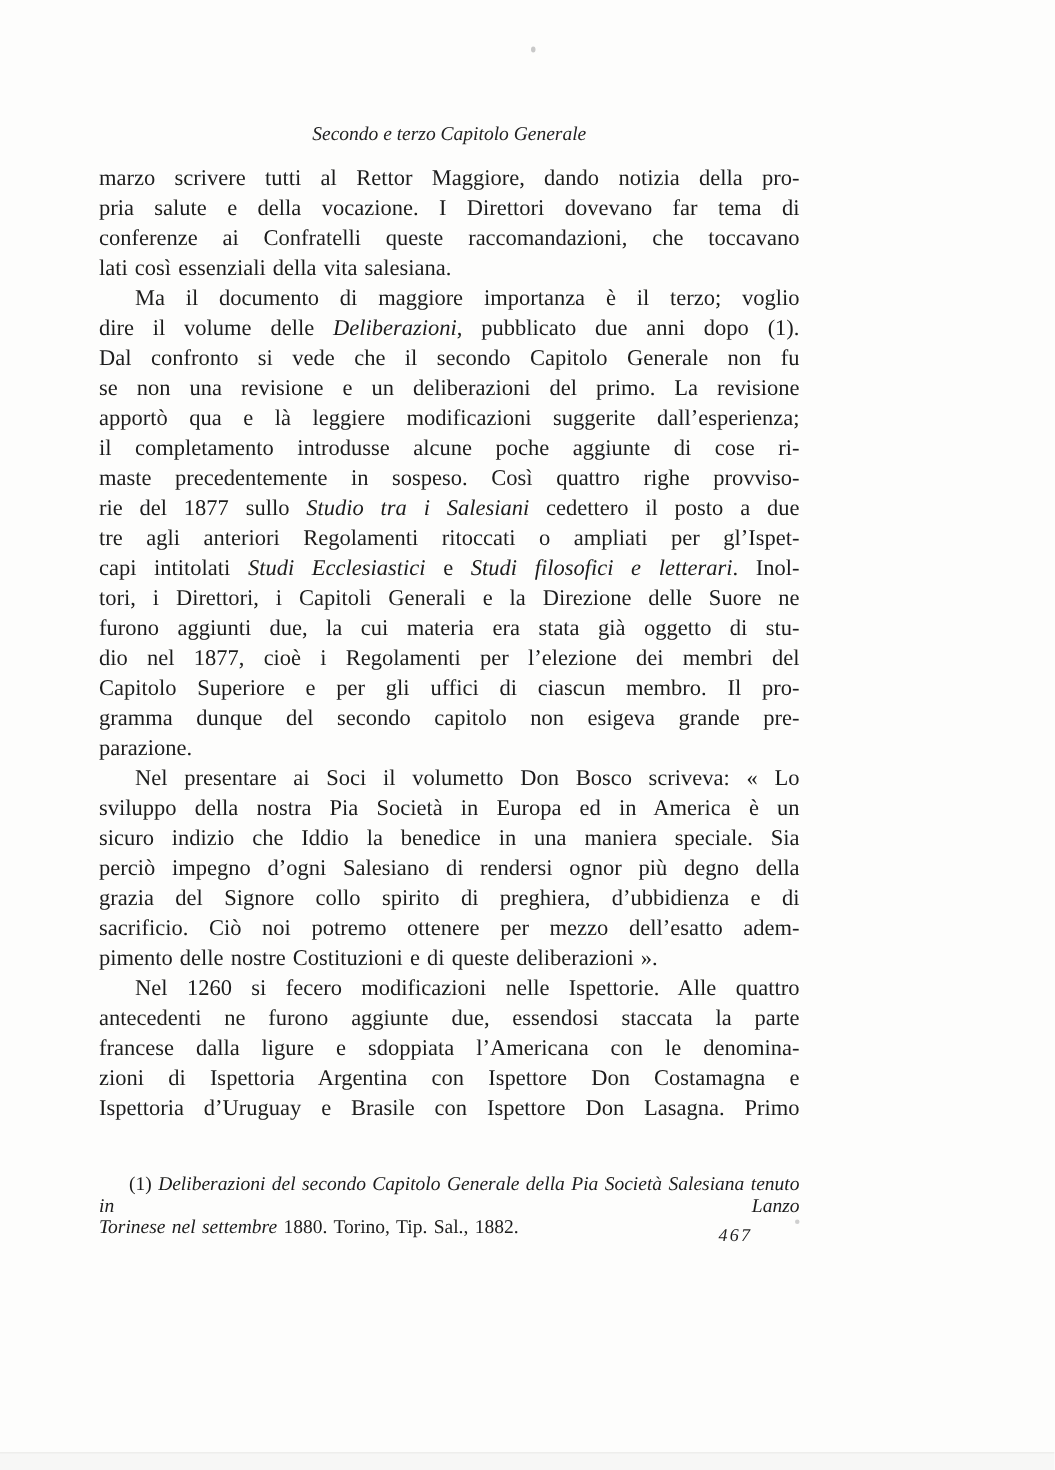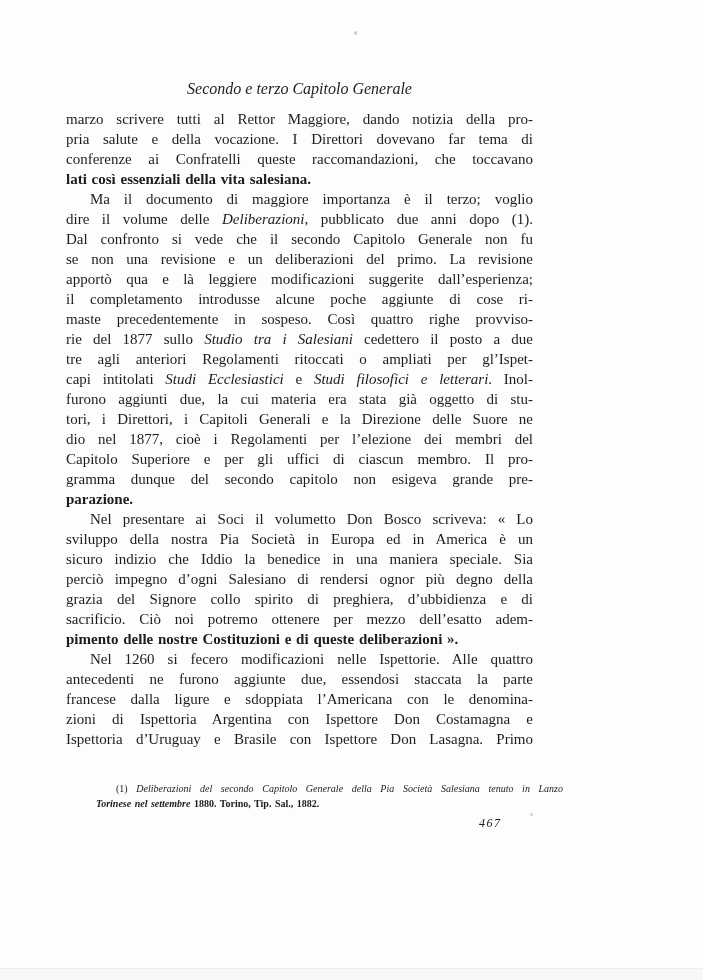--- a/index.html
+++ b/index.html
@@ -14,50 +14,49 @@
     -webkit-font-smoothing: antialiased;
   }
 
   .running-header {
     position: absolute;
     top: 81px;
     left: 66px;
     width: 467px;
     text-align: center;
     font-style: italic;
-    font-size: 16px;
+    font-size: 13px;
     line-height: 15px;
     color: #222;
   }
 
   .body-text {
     position: absolute;
     top: 109px;
     left: 66px;
     width: 467px;
     font-size: 15px;
     line-height: 20px;
   }
 
   .line {
     text-align: justify;
     text-align-last: justify;
     word-spacing: 1px;
   }
-  .line.end  { text-align-last: left; font-weight: bold; }
+  .line.end  { text-align-last: left; }
   .line.ind  { text-indent: 24px; }
 
   .footnote {
     position: absolute;
     top: 782px;
     left: 66px;
     width: 467px;
-    font-size: 10px;
+    font-size: 13px;
     line-height: 14.5px;
-    margin-left: 30px;
   }
   .footnote .line.ind { text-indent: 20px; }
 
   .page-number {
     position: absolute;
     top: 816px;
     left: 479px;
     font-style: italic;
     font-size: 12px;
     letter-spacing: 1.5px;
@@ -93,22 +92,22 @@
       <div class="line ind"><span>Ma il documento di maggiore importanza è il terzo; voglio</span></div>
       <div class="line"><span>dire il volume delle </span><i>Deliberazioni</i><span>, pubblicato due anni dopo (1).</span></div>
       <div class="line"><span>Dal confronto si vede che il secondo Capitolo Generale non fu</span></div>
       <div class="line"><span>se non una revisione e un deliberazioni del primo. La revisione</span></div>
       <div class="line"><span>apportò qua e là leggiere modificazioni suggerite dall’esperienza;</span></div>
       <div class="line"><span>il completamento introdusse alcune poche aggiunte di cose ri-</span></div>
       <div class="line"><span>maste precedentemente in sospeso. Così quattro righe provviso-</span></div>
       <div class="line"><span>rie del 1877 sullo </span><i>Studio tra i Salesiani</i><span> cedettero il posto a due</span></div>
       <div class="line"><span>tre agli anteriori Regolamenti ritoccati o ampliati per gl’Ispet-</span></div>
       <div class="line"><span>capi intitolati </span><i>Studi Ecclesiastici</i><span> e </span><i>Studi filosofici e letterari</i><span>. Inol-</span></div>
+      <div class="line"><span>tori, i Direttori, i Capitoli Generali e la Direzione delle Suore ne</span></div>
       <div class="line"><span>furono aggiunti due, la cui materia era stata già oggetto di stu-</span></div>
-      <div class="line"><span>tori, i Direttori, i Capitoli Generali e la Direzione delle Suore ne</span></div>
       <div class="line"><span>dio nel 1877, cioè i Regolamenti per l’elezione dei membri del</span></div>
       <div class="line"><span>Capitolo Superiore e per gli uffici di ciascun membro. Il pro-</span></div>
       <div class="line"><span>gramma dunque del secondo capitolo non esigeva grande pre-</span></div>
       <div class="line end"><span>parazione.</span></div>
     </div>
     <div>
       <div class="line ind"><span>Nel presentare ai Soci il volumetto Don Bosco scriveva: « Lo</span></div>
       <div class="line"><span>sviluppo della nostra Pia Società in Europa ed in America è un</span></div>
       <div class="line"><span>sicuro indizio che Iddio la benedice in una maniera speciale. Sia</span></div>
       <div class="line"><span>perciò impegno d’ogni Salesiano di rendersi ognor più degno della</span></div>

